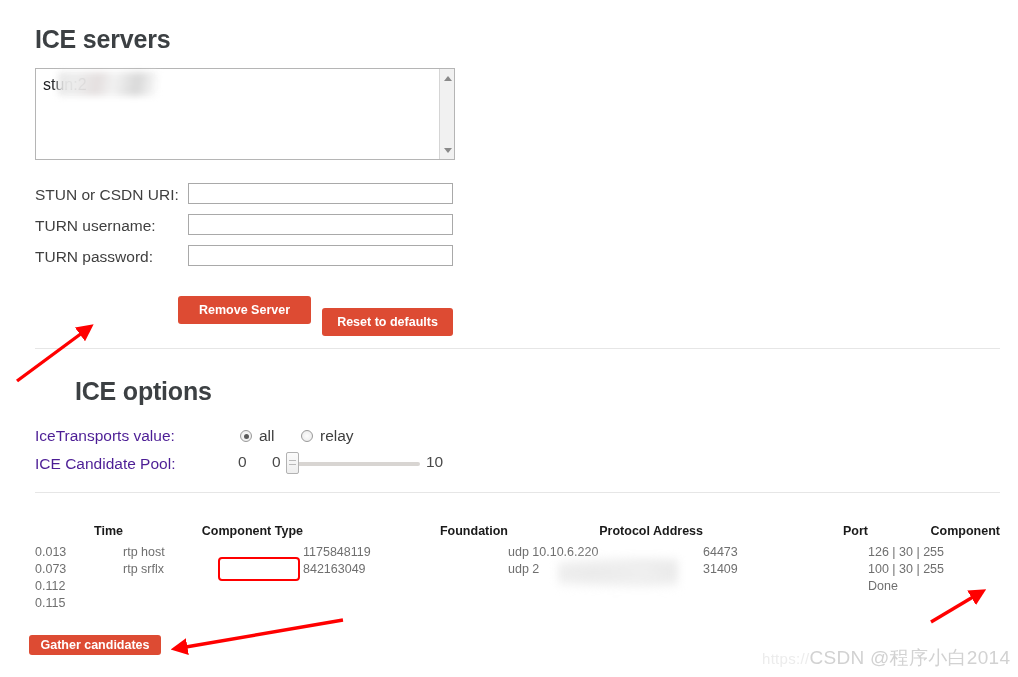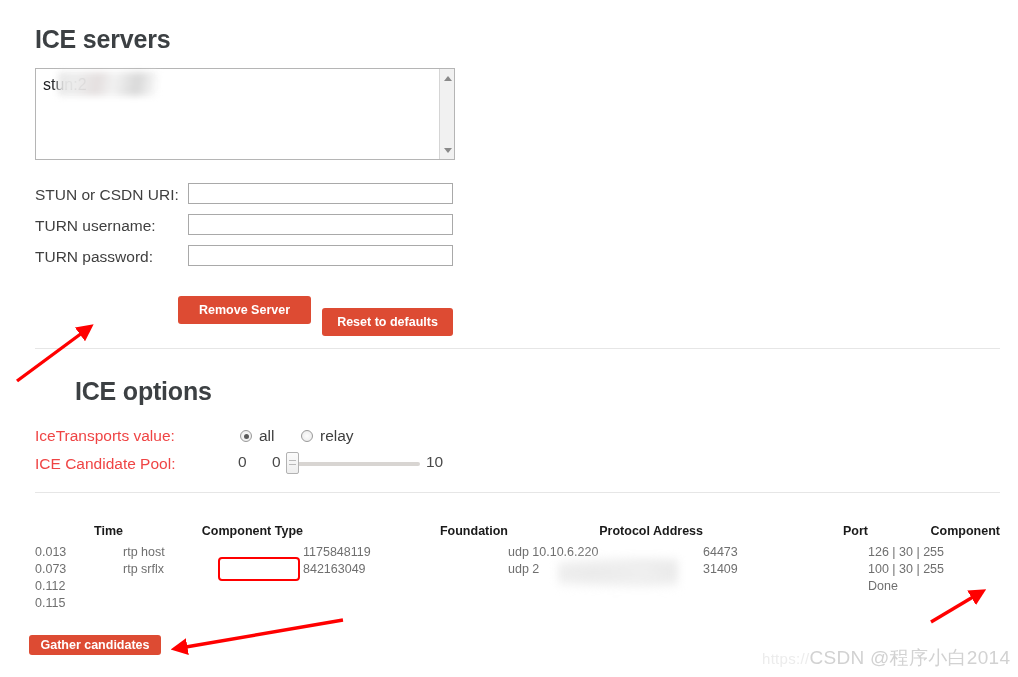--- a/index.html
+++ b/index.html
@@ -115,21 +115,21 @@
     left: 35px; width: 965px;
     height: 1px;
     background: #e6e6e6;
   }
   #div-1 { top: 348px; }
   #div-2 { top: 492px; }
 
   
   .opt-label {
     position: absolute; left: 35px;
-    font-size: 15.5px; color: #ef4444; white-space: nowrap;
+    font-size: 15.5px; color: #4c1d95; white-space: nowrap;
   }
   #lbl-transports { top: 427px; }
   #lbl-pool { top: 455px; }
 
   .radio-group { position: absolute; left: 240px; top: 427px; height: 18px; }
   .radio {
     display: inline-flex; align-items: center;
     margin-right: 22px; font-size: 15.5px; color: #3f3f3f;
   }
   .radio .dot {

